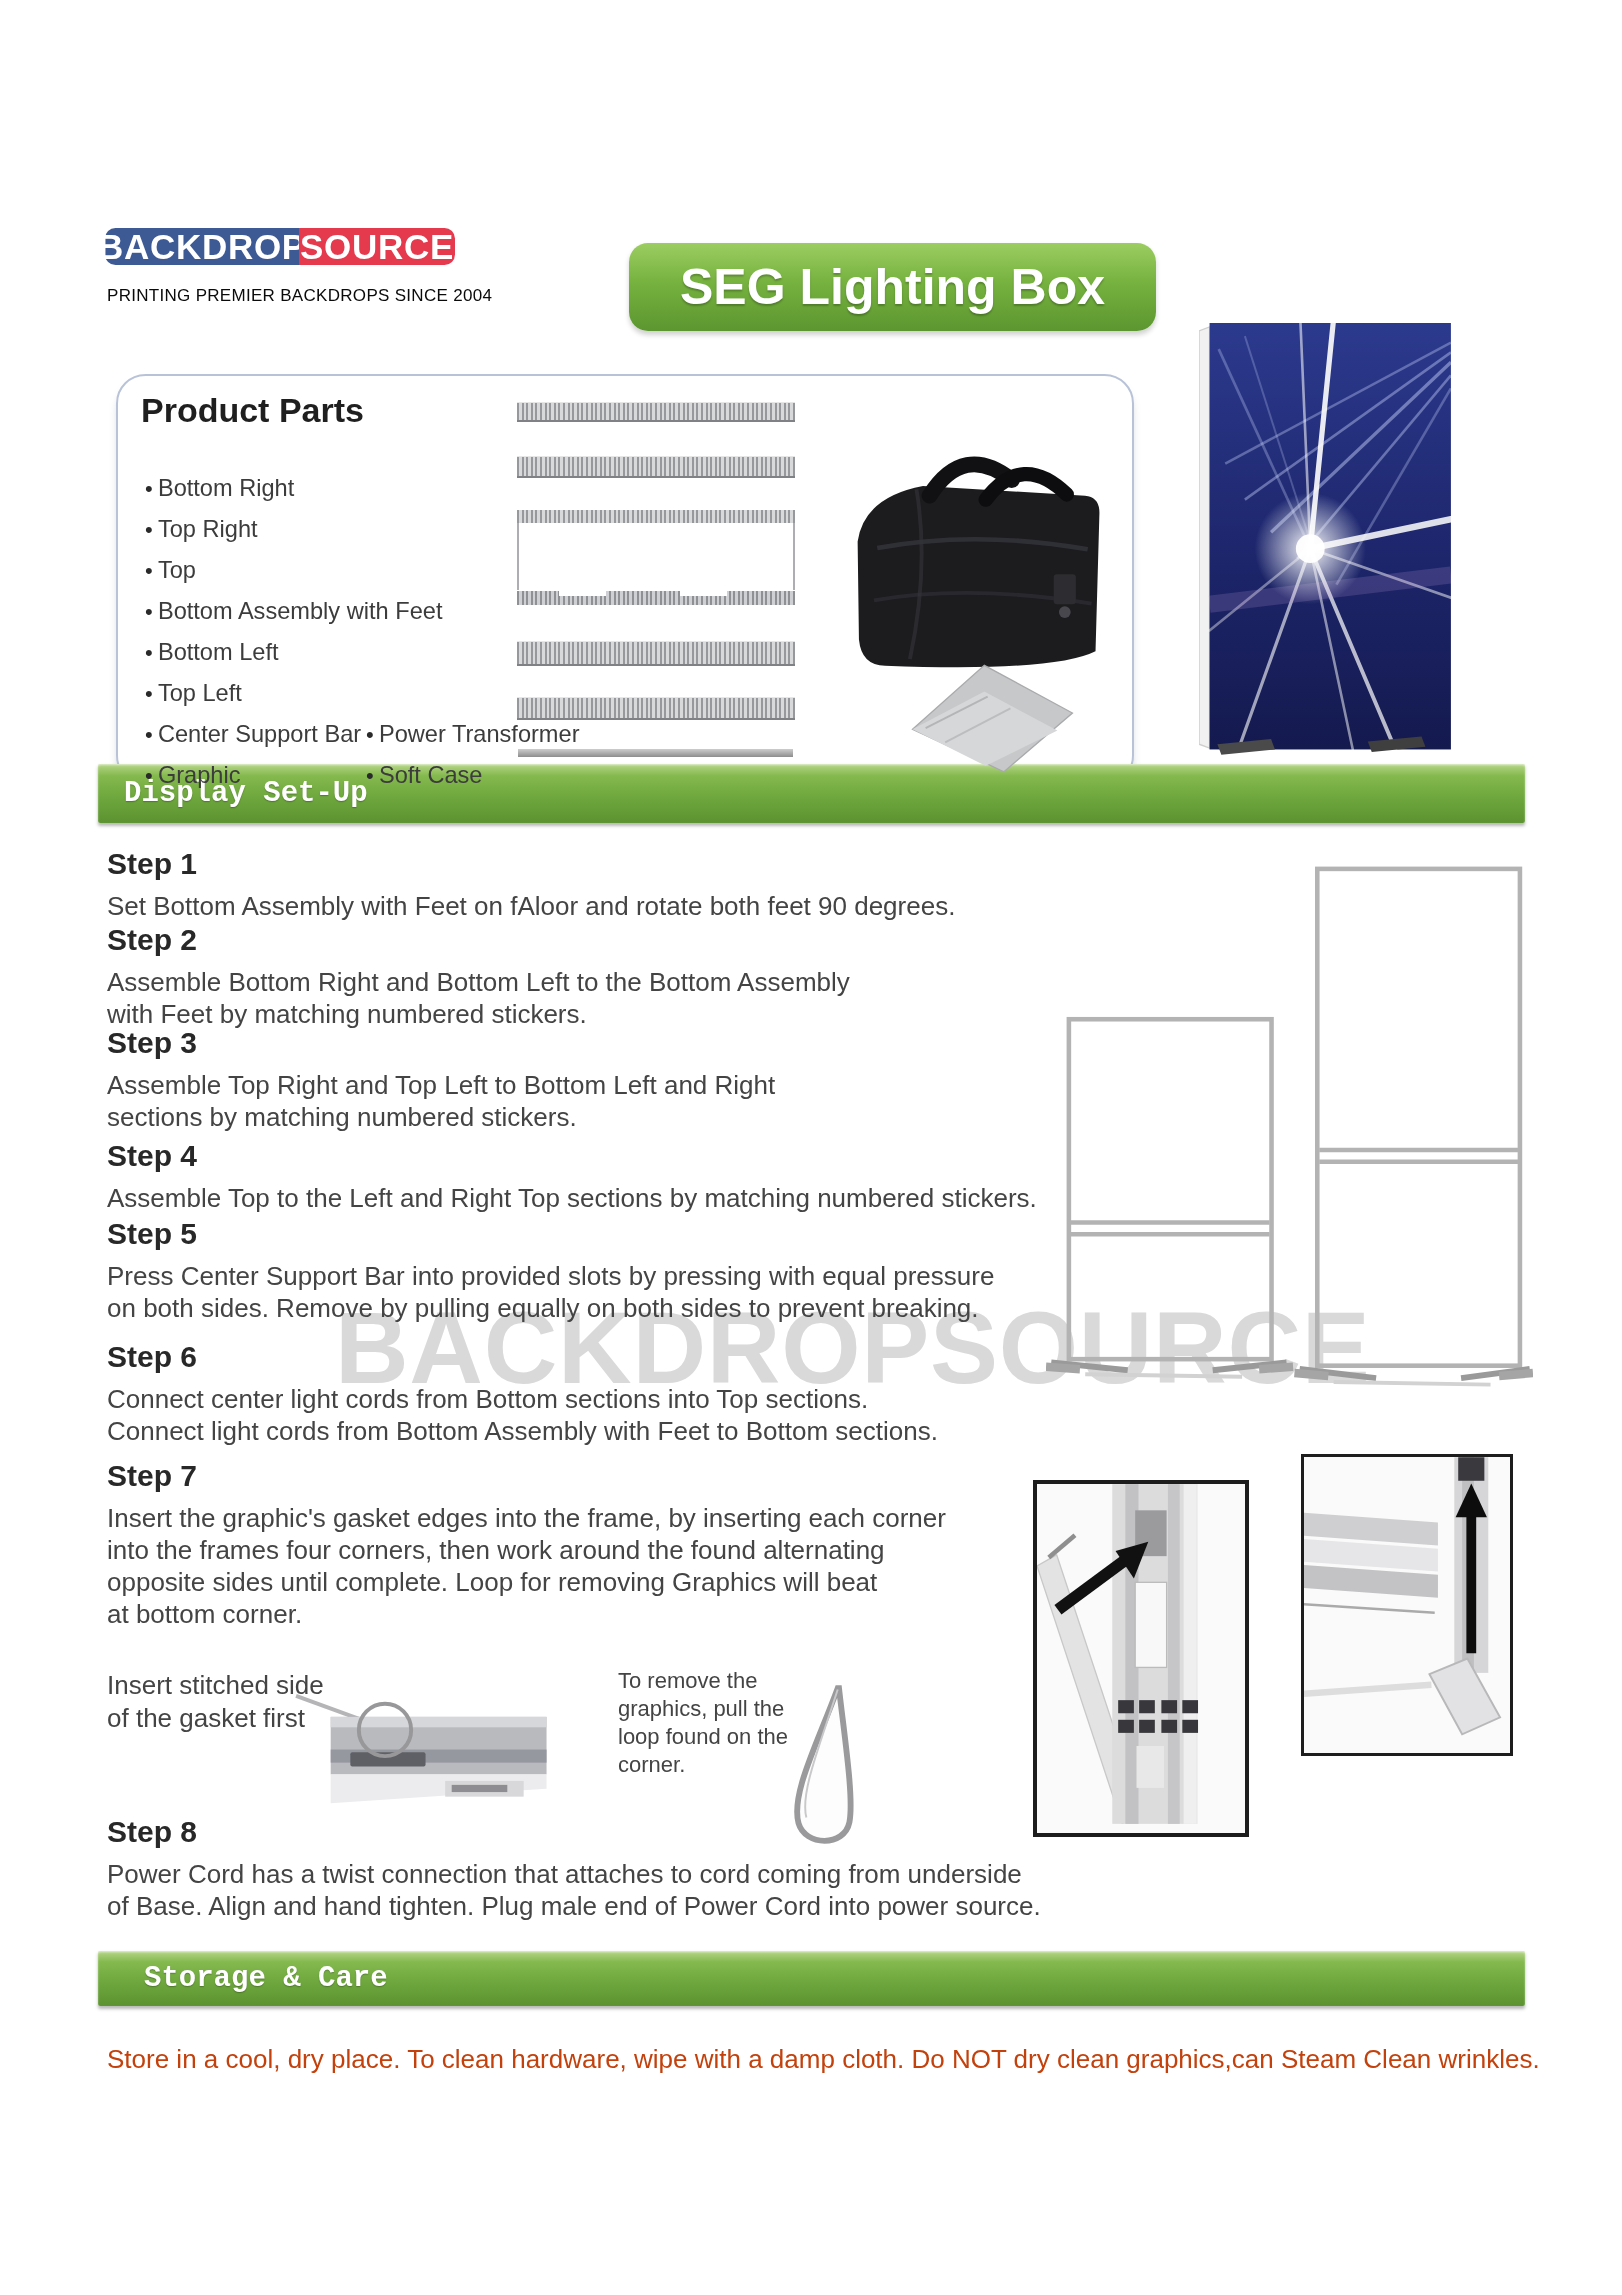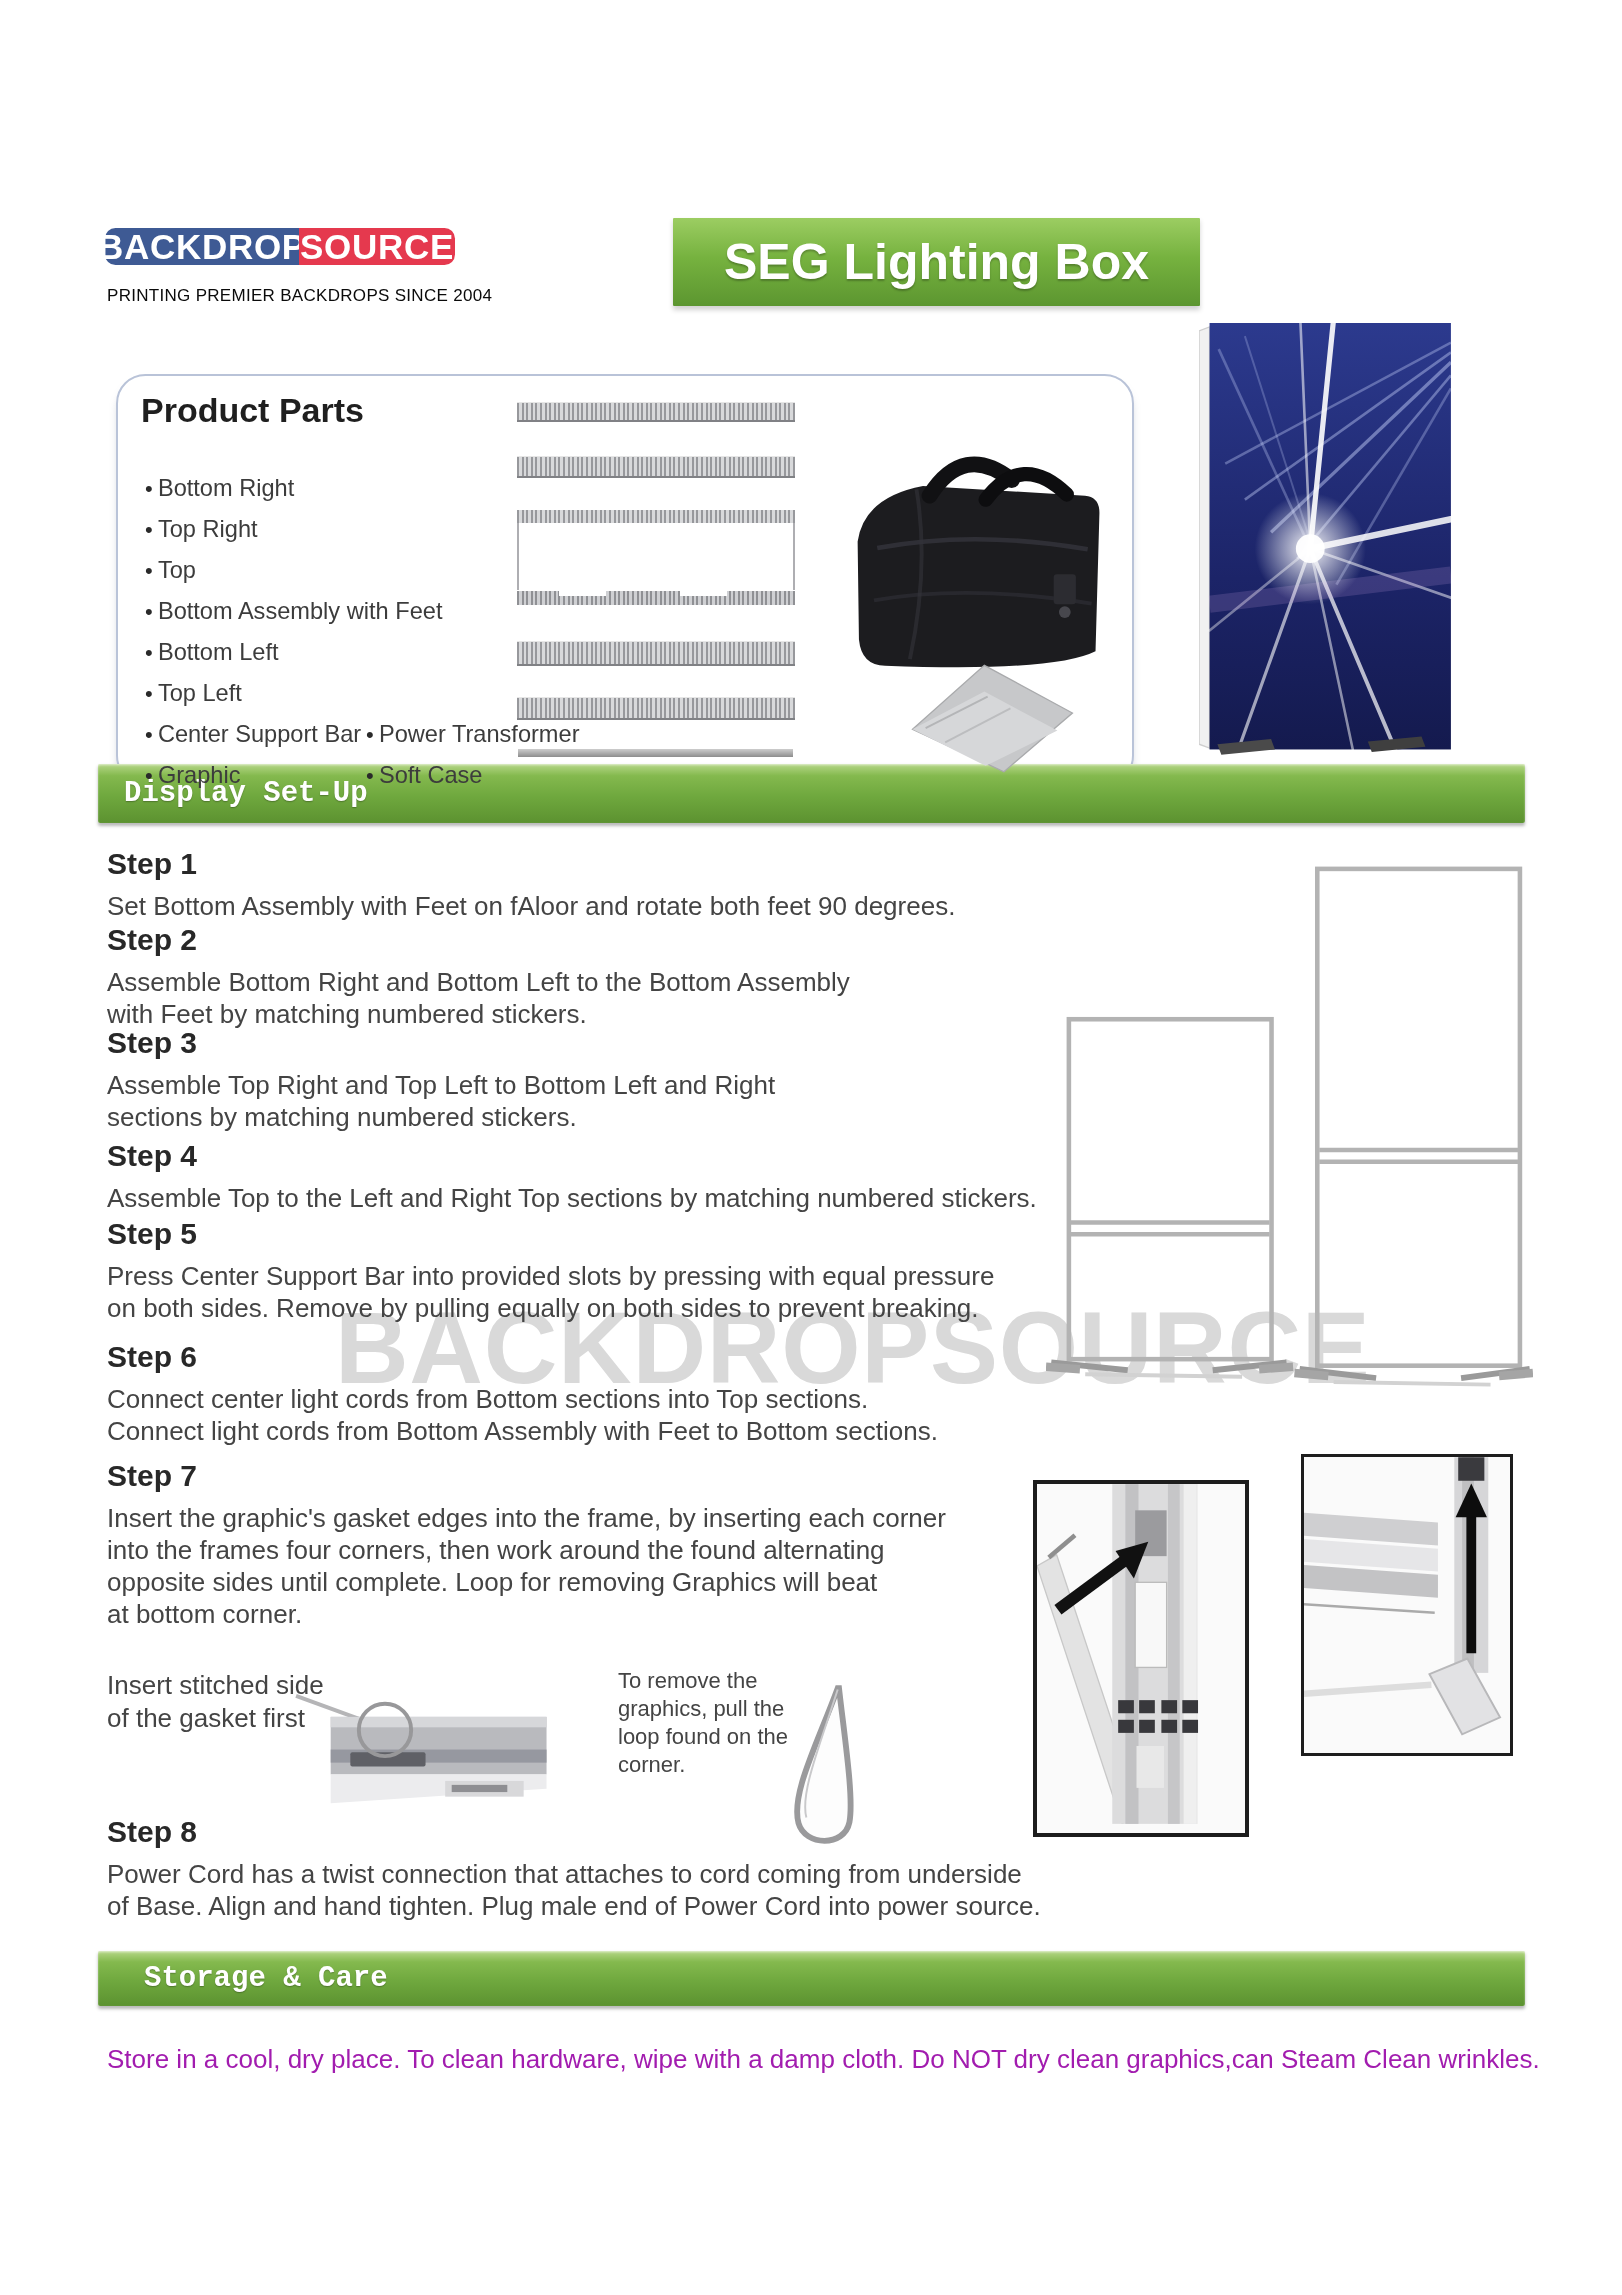--- a/index.html
+++ b/index.html
@@ -13,23 +13,23 @@
 
   
   .logo{position:absolute;left:105px;top:228px;height:37px;display:flex;z-index:2;}
   .logo-blue{width:194px;background:#3e5a94;border-radius:10.5px 0 0 10.5px;
              display:flex;align-items:center;justify-content:center;}
   .logo-red{width:156px;background:#e5394e;border-radius:0 10.5px 10.5px 0;
             display:flex;align-items:center;justify-content:center;}
   .logo-blue span,.logo-red span{font-size:35px;font-weight:bold;color:#fff;letter-spacing:0.7px;}
   .tagline{position:absolute;left:107px;top:286px;font-size:17px;color:#0a0a0a;
            letter-spacing:0.3px;z-index:2;white-space:nowrap;}
-  .title-box{position:absolute;left:629px;top:218px;width:527px;height:88px;border-radius:1px;
+  .title-box{position:absolute;left:629px;top:243px;width:527px;height:88px;border-radius:19px;
              background:linear-gradient(180deg,#9ccd62 0%,#76b23f 45%,#5c9630 100%);
-             box-shadow:0 3.3px 5.2px rgba(0,0,0,0.18);text-align:center;z-index:2;margin-left:44px;}
+             box-shadow:0 3.3px 5.2px rgba(0,0,0,0.18);text-align:center;z-index:2;}
   .title-box span{font-size:50px;font-weight:bold;color:#fff;line-height:88px;
                   text-shadow:0 2px 2px rgba(0,0,0,0.25);}
 
   
   .parts-box{position:absolute;left:116px;top:374px;width:1014px;height:407px;background:#fff;
              border:2px solid #b9c3d8;border-radius:29.4px;z-index:2;
              box-shadow:0 7.9px 9.2px -3.9px rgba(100,110,135,0.4);}
   .parts-heading{position:absolute;left:141px;top:391px;font-size:34px;font-weight:bold;
                  color:#1f1f1f;z-index:3;}
   .parts-list{position:absolute;left:145px;top:468px;width:628px;z-index:3;}
@@ -72,21 +72,21 @@
   .step{position:absolute;left:0;}
   .step-label{font-size:30px;font-weight:bold;color:#282828;margin-bottom:9.2px;}
   .step-line{font-size:26px;color:#444;line-height:32px;}
   .step-1{top:847px;} .step-2{top:923px;} .step-3{top:1026px;} .step-4{top:1139px;}
   .step-5{top:1217px;} .step-6{top:1340px;} .step-7{top:1459px;} .step-8{top:1815px;}
 
   .note{position:absolute;z-index:2;}
   .gasket-note{left:107px;top:1669px;font-size:26px;color:#444;line-height:33px;}
   .remove-note{left:618px;top:1667px;font-size:22px;color:#444;line-height:28px;}
 
-  .footer-text{position:absolute;left:107px;top:2044px;font-size:26px;color:#a21caf;z-index:2;}
+  .footer-text{position:absolute;left:107px;top:2044px;font-size:26px;color:#c2410c;z-index:2;}
 
   
   .photo{position:absolute;background:#fafafa;z-index:2;}
   .photo-left{left:1033px;top:1480px;width:208px;height:349px;border:4.6px solid #1d1d1d;}
   .photo-right{left:1301px;top:1454px;width:206px;height:296px;border:3.9px solid #1d1d1d;}
   svg{display:block;}
 </style>
 </head>
 <body>
 

